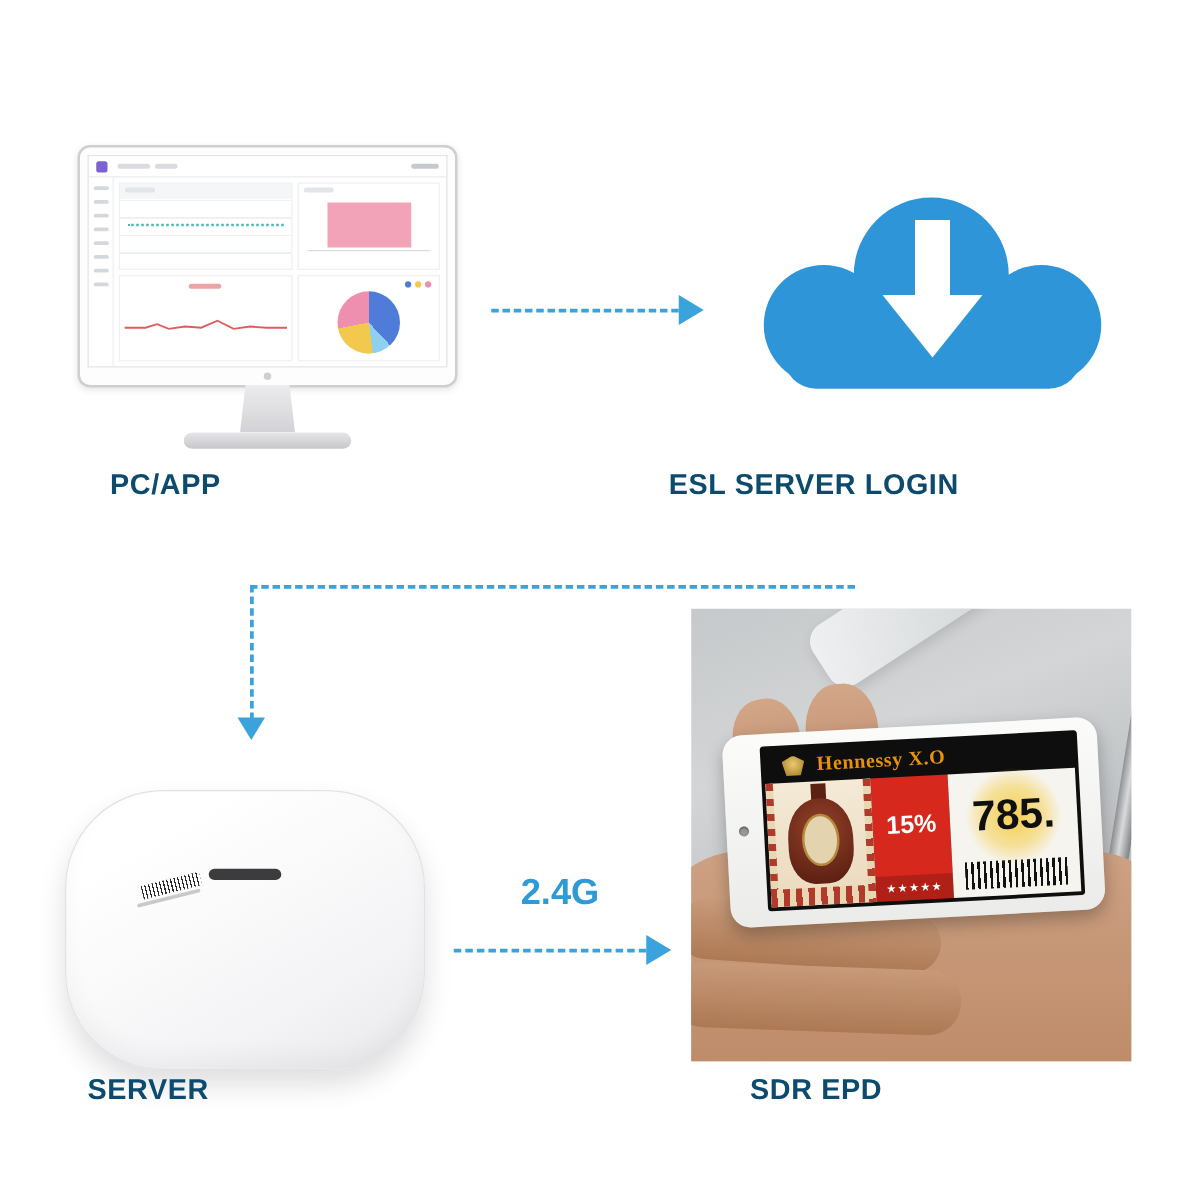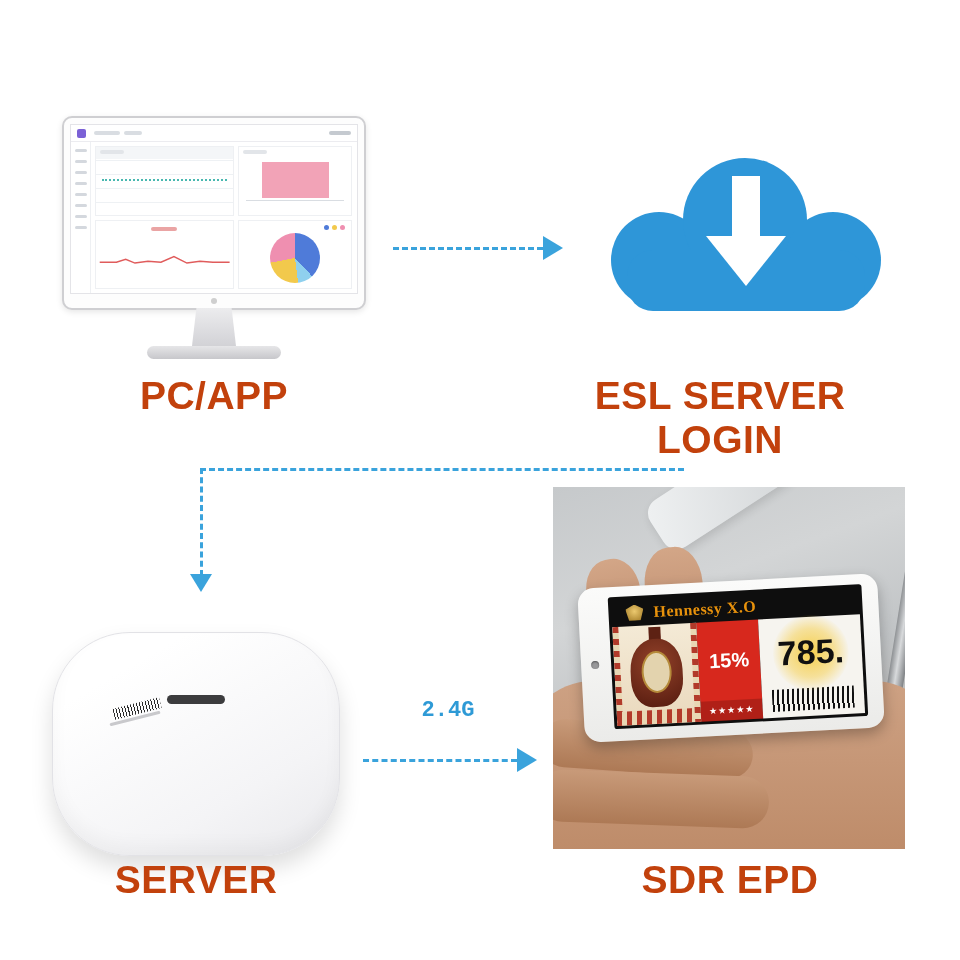--- a/index.html
+++ b/index.html
@@ -34,30 +34,30 @@
   .baseline{position:absolute;left:6%;right:6%;bottom:20%;border-bottom:1px solid #d9dde2;}
   .redlbl{position:absolute;top:6px;left:40%;width:26px;height:4px;background:#eaa4a4;border-radius:2px;}
   .linechart{position:absolute;inset:0;width:100%;height:100%;}
   .pie{position:absolute;left:50%;top:55%;transform:translate(-50%,-50%);width:50px;height:50px;border-radius:50%;
        background:conic-gradient(#4f7bd9 0 38%,#8fd0ee 38% 48%,#f2c94c 48% 72%,#ef8fb0 72% 100%);}
   .leg{position:absolute;top:4px;right:6px;display:flex;gap:3px;}
   .ld{width:5px;height:5px;border-radius:50%;}
   .ld1{background:#4f7bd9;} .ld2{background:#f2c94c;} .ld3{background:#ef8fb0;}
 
   
-  .node-label{position:absolute;font-size:39px;font-weight:bold;color:#c2410c;text-align:center;letter-spacing:.5px;}
+  .node-label{position:absolute;font-size:23px;font-weight:bold;color:#0c4a6e;letter-spacing:.5px;}
   .lbl-pc{left:88px;top:374px;width:252px;}
   .lbl-cloud{left:535px;top:374px;width:370px;}
   .lbl-gw{left:70px;top:858px;width:252px;}
   .lbl-epd{left:600px;top:858px;width:260px;}
 
   
   .conn-label{position:absolute;font-size:35px;font-weight:bold;color:#2E9AD6;text-align:center;}
   .login-label{left:395px;top:194px;width:152px;}
-  .rf-label{left:380px;top:698px;width:136px;font-size:22px;font-family:Liberation Mono, monospace;}
+  .rf-label{left:380px;top:698px;width:136px;font-size:29px;}
   .dash-line-h{position:absolute;border-top:3px dashed #3AA3DC;}
   .login-line{left:393px;top:247px;width:150px;}
   .rf-line{left:363px;top:759px;width:154px;}
   .arrowhead-right{position:absolute;width:0;height:0;border-top:12px solid transparent;border-bottom:12px solid transparent;border-left:20px solid #3AA3DC;}
   .login-head{left:543px;top:236px;}
   .rf-head{left:517px;top:748px;}
   .conn-h{position:absolute;left:200px;top:468px;width:484px;border-top:3px dashed #3AA3DC;}
   .conn-v{position:absolute;left:200px;top:468px;height:108px;border-left:3px dashed #3AA3DC;}
   .arrowhead-down{position:absolute;left:190px;top:574px;width:0;height:0;border-left:11px solid transparent;border-right:11px solid transparent;border-top:18px solid #3AA3DC;}
 

